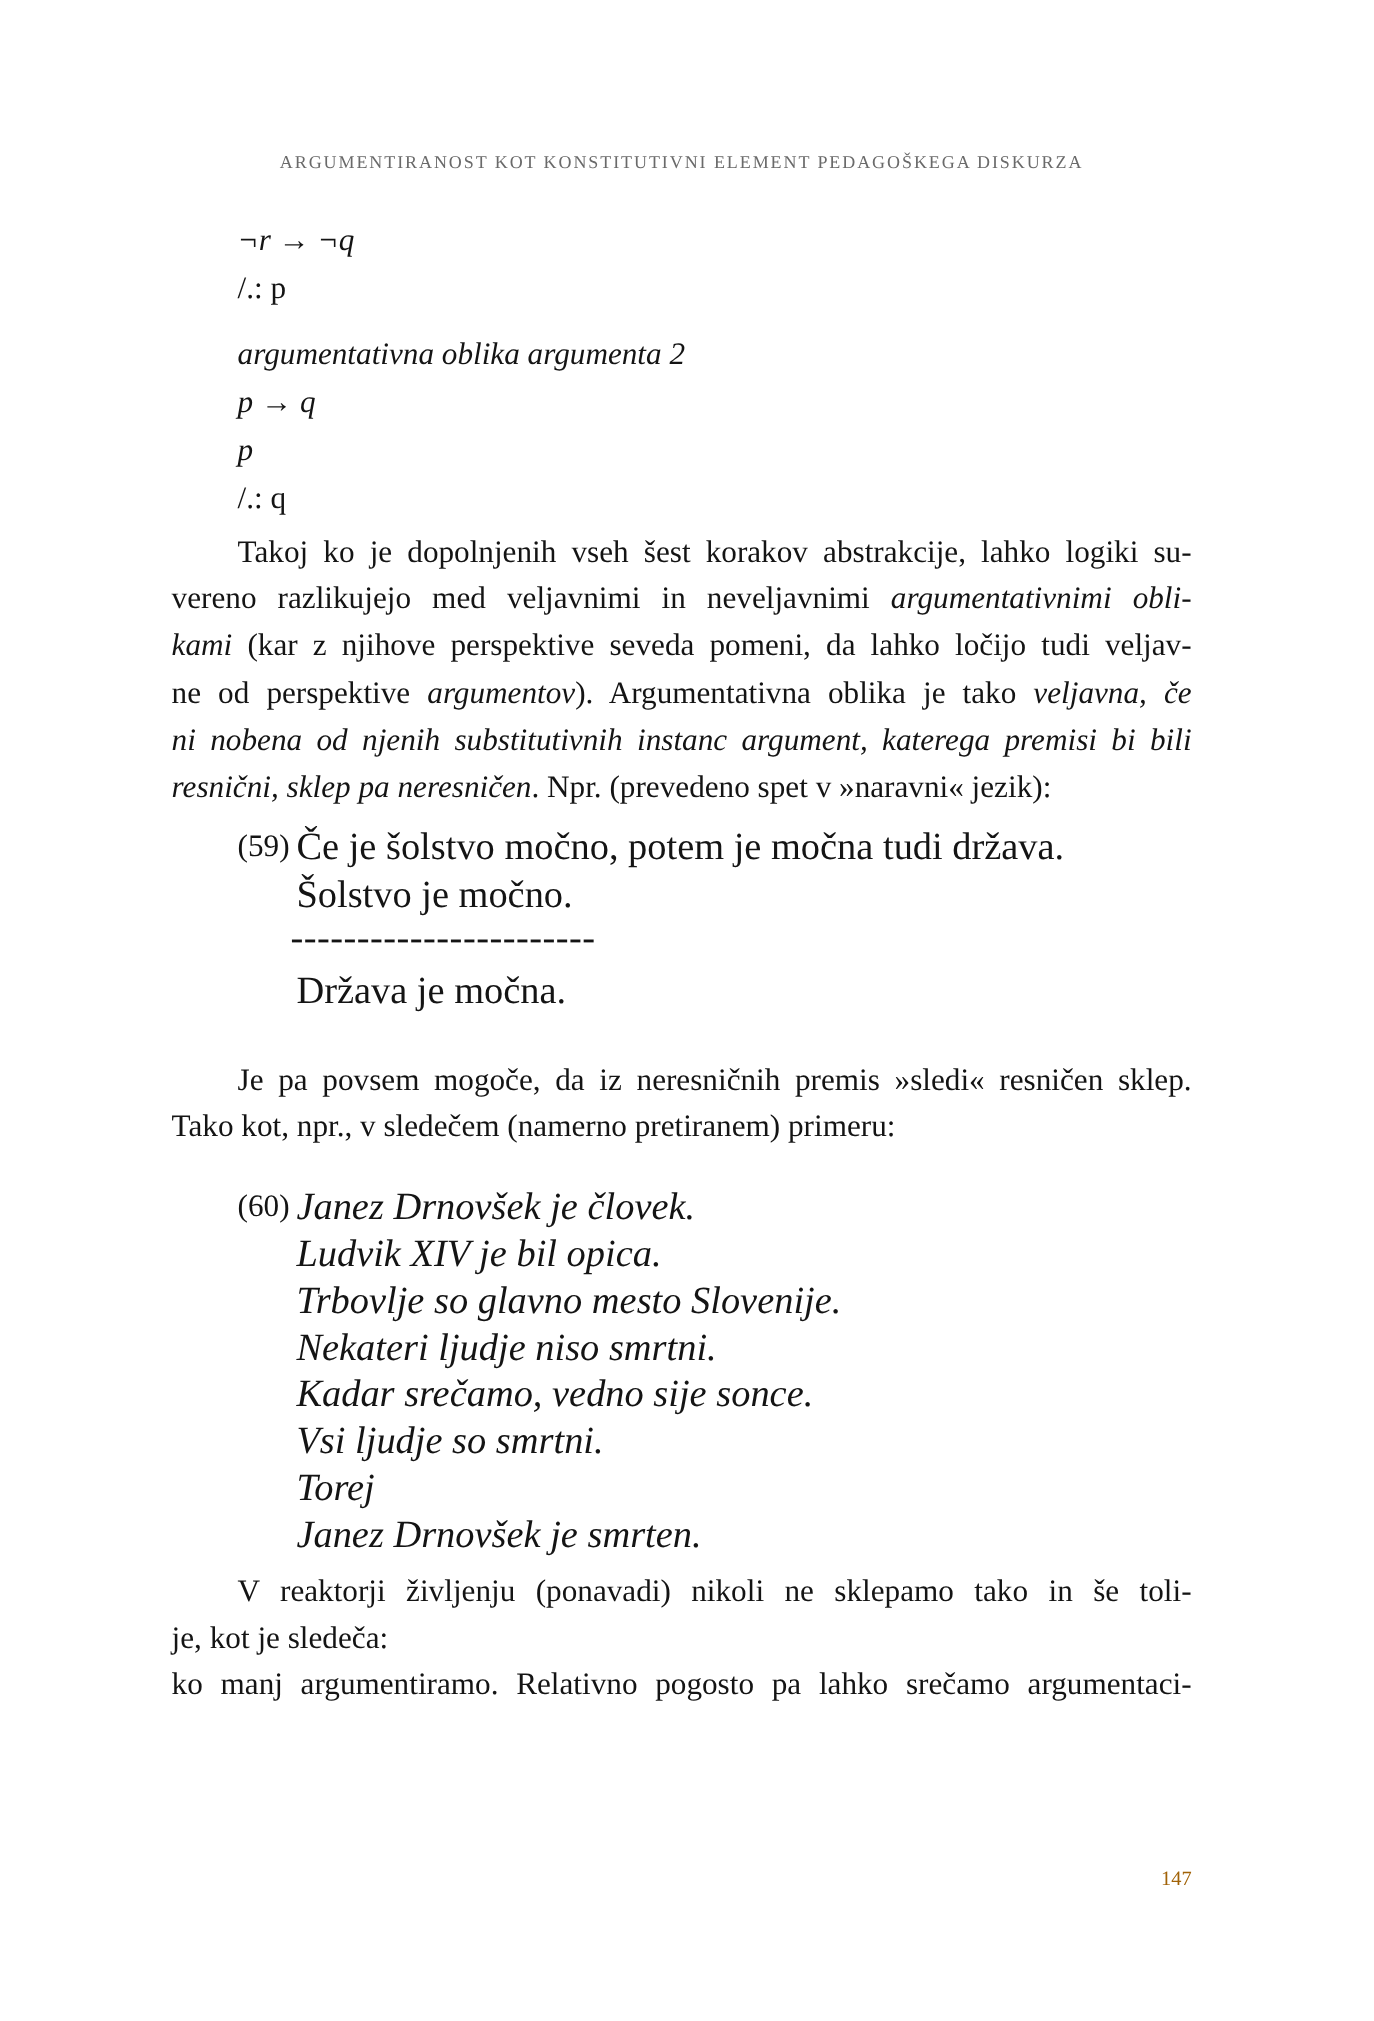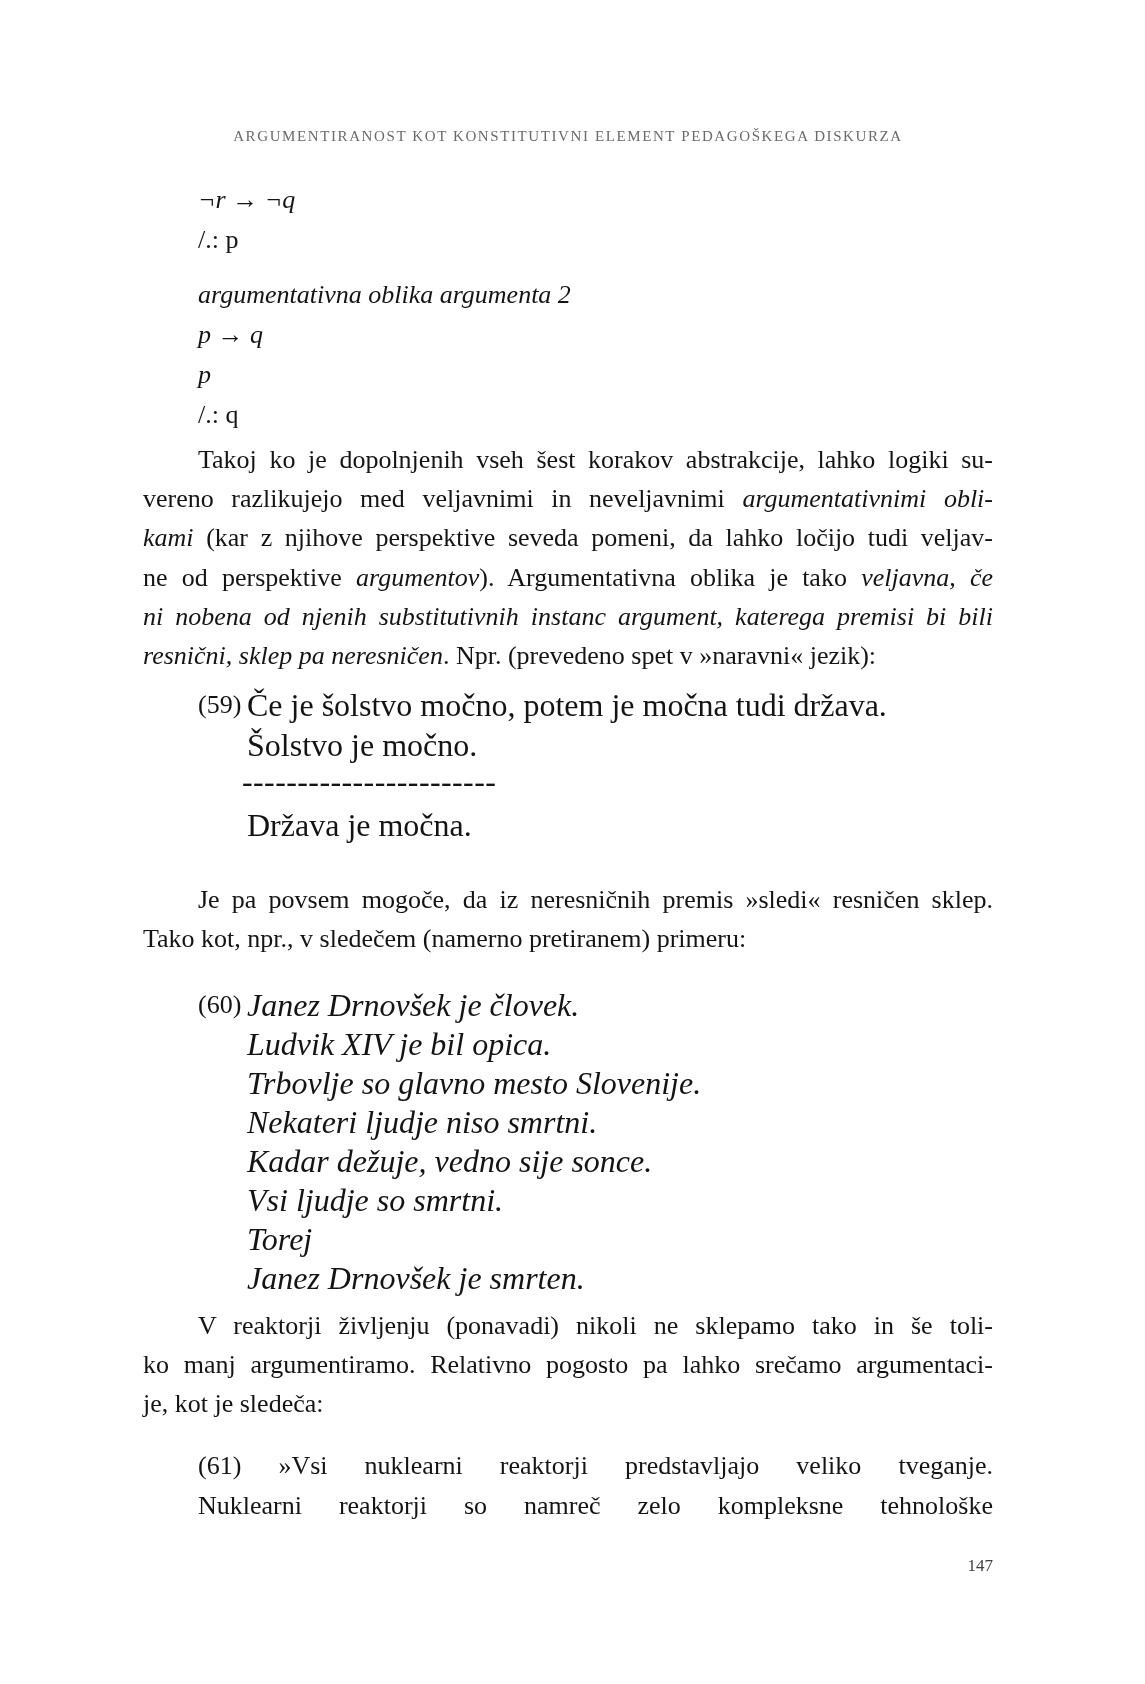--- a/index.html
+++ b/index.html
@@ -14,21 +14,21 @@
   .para { position: absolute; left: 143px; width: 850px; font-size: 26px; line-height: 39.2px;
           text-align: justify; text-align-last: left; }
   .para .pl { display: block; text-align: justify; text-align-last: justify; height: 39.2px; white-space: nowrap; }
   .para .pl.last { text-align-last: left; }
   .ex-label { position: absolute; left: 198px; font-size: 26px; line-height: 34px; }
   .ex-line { position: absolute; left: 247px; font-size: 32px; line-height: 34px; white-space: nowrap; }
   .dashes { letter-spacing: 0.4px; }
   .ex61 { position: absolute; left: 198px; width: 795px; font-size: 26px; line-height: 40px; }
   .ex61 .pl { display: block; white-space: nowrap; text-align: justify; text-align-last: justify; height: 40px; }
   .page-number { position: absolute; top: 1556px; left: 940px; width: 53px; text-align: right;
-                 font-size: 17px; color: #404040; }
+                 font-size: 17px; color: #a16207; }
 </style>
 </head>
 <body>
 
 <div class="page">
 
   <div class="running-head">Argumentiranost kot konstitutivni element pedagoškega diskurza</div>
 
   <div>
     <div class="line logic it" style="top:183px;">¬r → ¬q</div>
@@ -63,31 +63,27 @@
     <span class="pl" style="text-indent:55px;">Je pa povsem mogoče, da iz neresničnih premis »sledi« resničen sklep.</span>
     <span class="pl last">Tako kot, npr., v sledečem (namerno pretiranem) primeru:</span>
   </div>
 
   <div>
     <div class="ex-label" style="top:988px;">(60)</div>
     <div class="ex-line it" style="top:988px;font-style:italic;">Janez Drnovšek je človek.</div>
     <div class="ex-line it" style="top:1027px;">Ludvik XIV je bil opica.</div>
     <div class="ex-line it" style="top:1066px;">Trbovlje so glavno mesto Slovenije.</div>
     <div class="ex-line it" style="top:1105px;">Nekateri ljudje niso smrtni.</div>
-    <div class="ex-line it" style="top:1144px;">Kadar dežuje, vedno sije sonce.</div>
+    <div class="ex-line it" style="top:1144px;">Kadar srečamo, vedno sije sonce.</div>
     <div class="ex-line it" style="top:1183px;">Vsi ljudje so smrtni.</div>
     <div class="ex-line it" style="top:1222px;">Torej</div>
     <div class="ex-line it" style="top:1261px;">Janez Drnovšek je smrten.</div>
   </div>
 
   <div class="para" style="top:1306px;">
     <span class="pl" style="text-indent:55px;">V reaktorji življenju (ponavadi) nikoli ne sklepamo tako in še toli-</span>
+    <span class="pl last">je, kot je sledeča:</span>
     <span class="pl">ko manj argumentiramo. Relativno pogosto pa lahko srečamo argumentaci-</span>
-    <span class="pl last">je, kot je sledeča:</span>
   </div>
 
-  <div class="ex61" style="top:1446px;">
-    <span class="pl">(61) »Vsi nuklearni reaktorji predstavljajo veliko tveganje.</span>
-    <span class="pl">Nuklearni reaktorji so namreč zelo kompleksne tehnološke</span>
-  </div>
 
   <div class="page-number">147</div>
 </div>
 
 </body></html>

